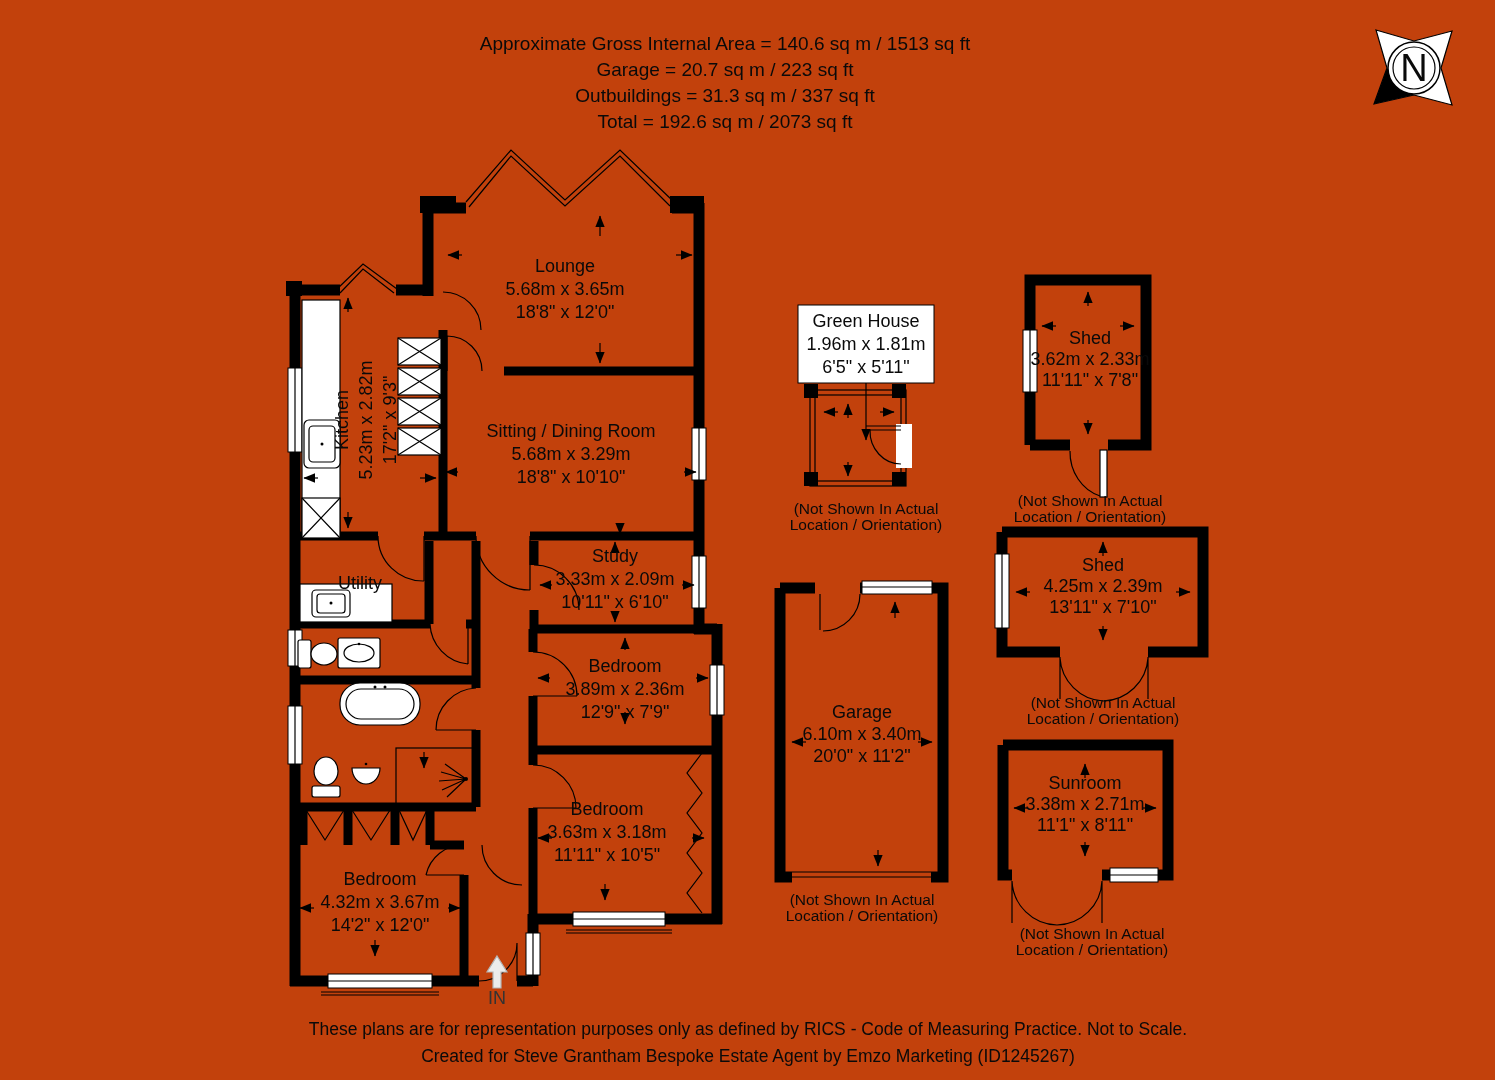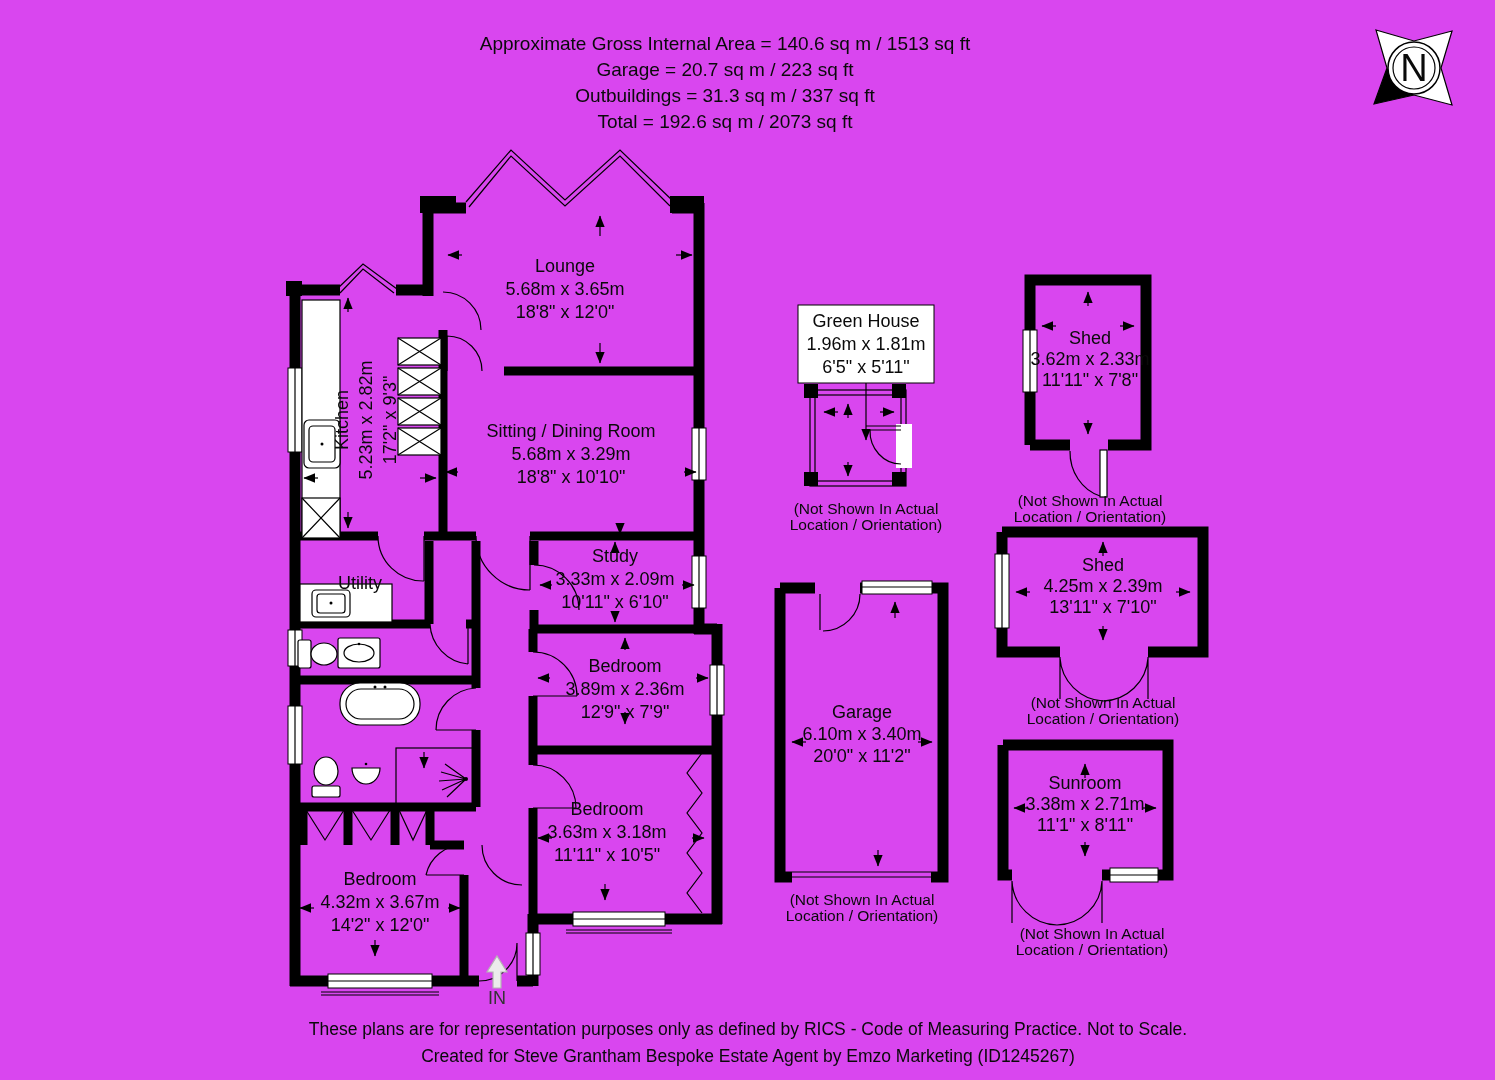--- a/index.html
+++ b/index.html
@@ -1,16 +1,16 @@
 <!DOCTYPE html>
 <html><head>
 <meta charset="utf-8">
 <style>
   html,body{margin:0;padding:0;background:#fff;}
-  .page{position:relative;width:1495px;height:1080px;background:#d946ef;overflow:hidden;}
+  .page{position:relative;width:1495px;height:1080px;background:#c2410c;overflow:hidden;}
   svg{position:absolute;left:0;top:0;}
   text{font-family:"Liberation Sans",sans-serif;fill:#0a0a0a;text-anchor:middle;}
   .t-header{font-size:19px;}
   .t-room{font-size:18px;}
   .t-note{font-size:15.5px;}
   .t-footer{font-size:17.5px;}
   .t-n{font-size:38px;}
   .t-in{font-size:18px;fill:#333;}
   .wall{stroke:#000;fill:none;}
   .thin{stroke:#000;stroke-width:1.2;fill:none;}

